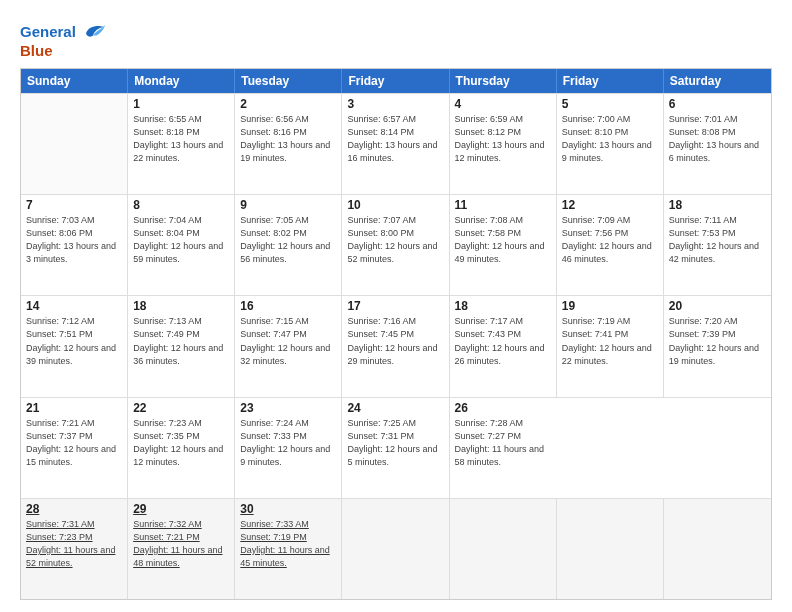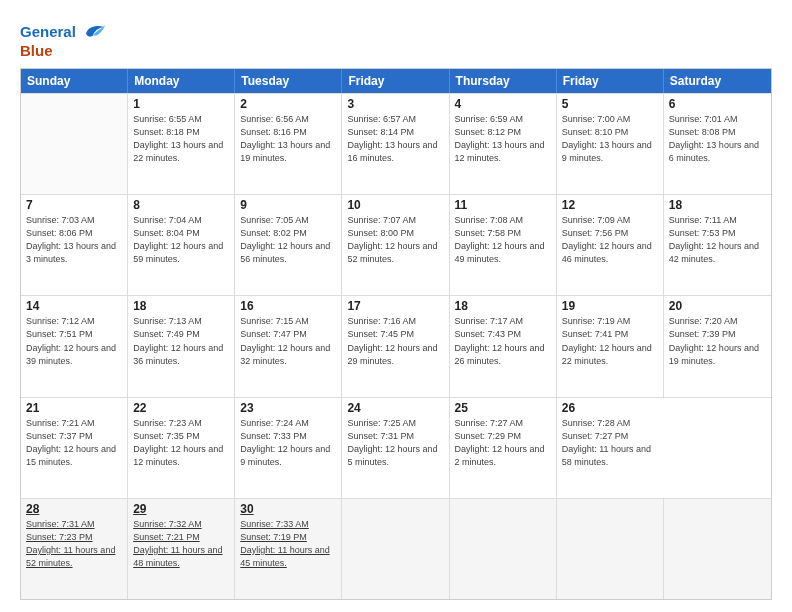--- a/index.html
+++ b/index.html
@@ -248,24 +248,20 @@
       </div>
           <div class="cal-cell">
         <span class="day-num">23</span>
         <p>Sunrise: 7:24 AM<br>Sunset: 7:33 PM<br>Daylight: 12 hours and 9 minutes.</p>
       </div>
           <div class="cal-cell">
         <span class="day-num">24</span>
         <p>Sunrise: 7:25 AM<br>Sunset: 7:31 PM<br>Daylight: 12 hours and 5 minutes.</p>
       </div>
           <div class="cal-cell">
-        <span class="day-num">25</span>
-        <p>Sunrise: 7:27 AM<br>Sunset: 7:29 PM<br>Daylight: 12 hours and 2 minutes.</p>
-      </div>
-          <div class="cal-cell">
         <span class="day-num">26</span>
         <p>Sunrise: 7:28 AM<br>Sunset: 7:27 PM<br>Daylight: 11 hours and 58 minutes.</p>
       </div>
         </div>
         <div class="cal-row last-row">
           <div class="cal-cell">
         <span class="day-num">28</span>
         <p>Sunrise: 7:31 AM<br>Sunset: 7:23 PM<br>Daylight: 11 hours and 52 minutes.</p>
       </div>
           <div class="cal-cell">

